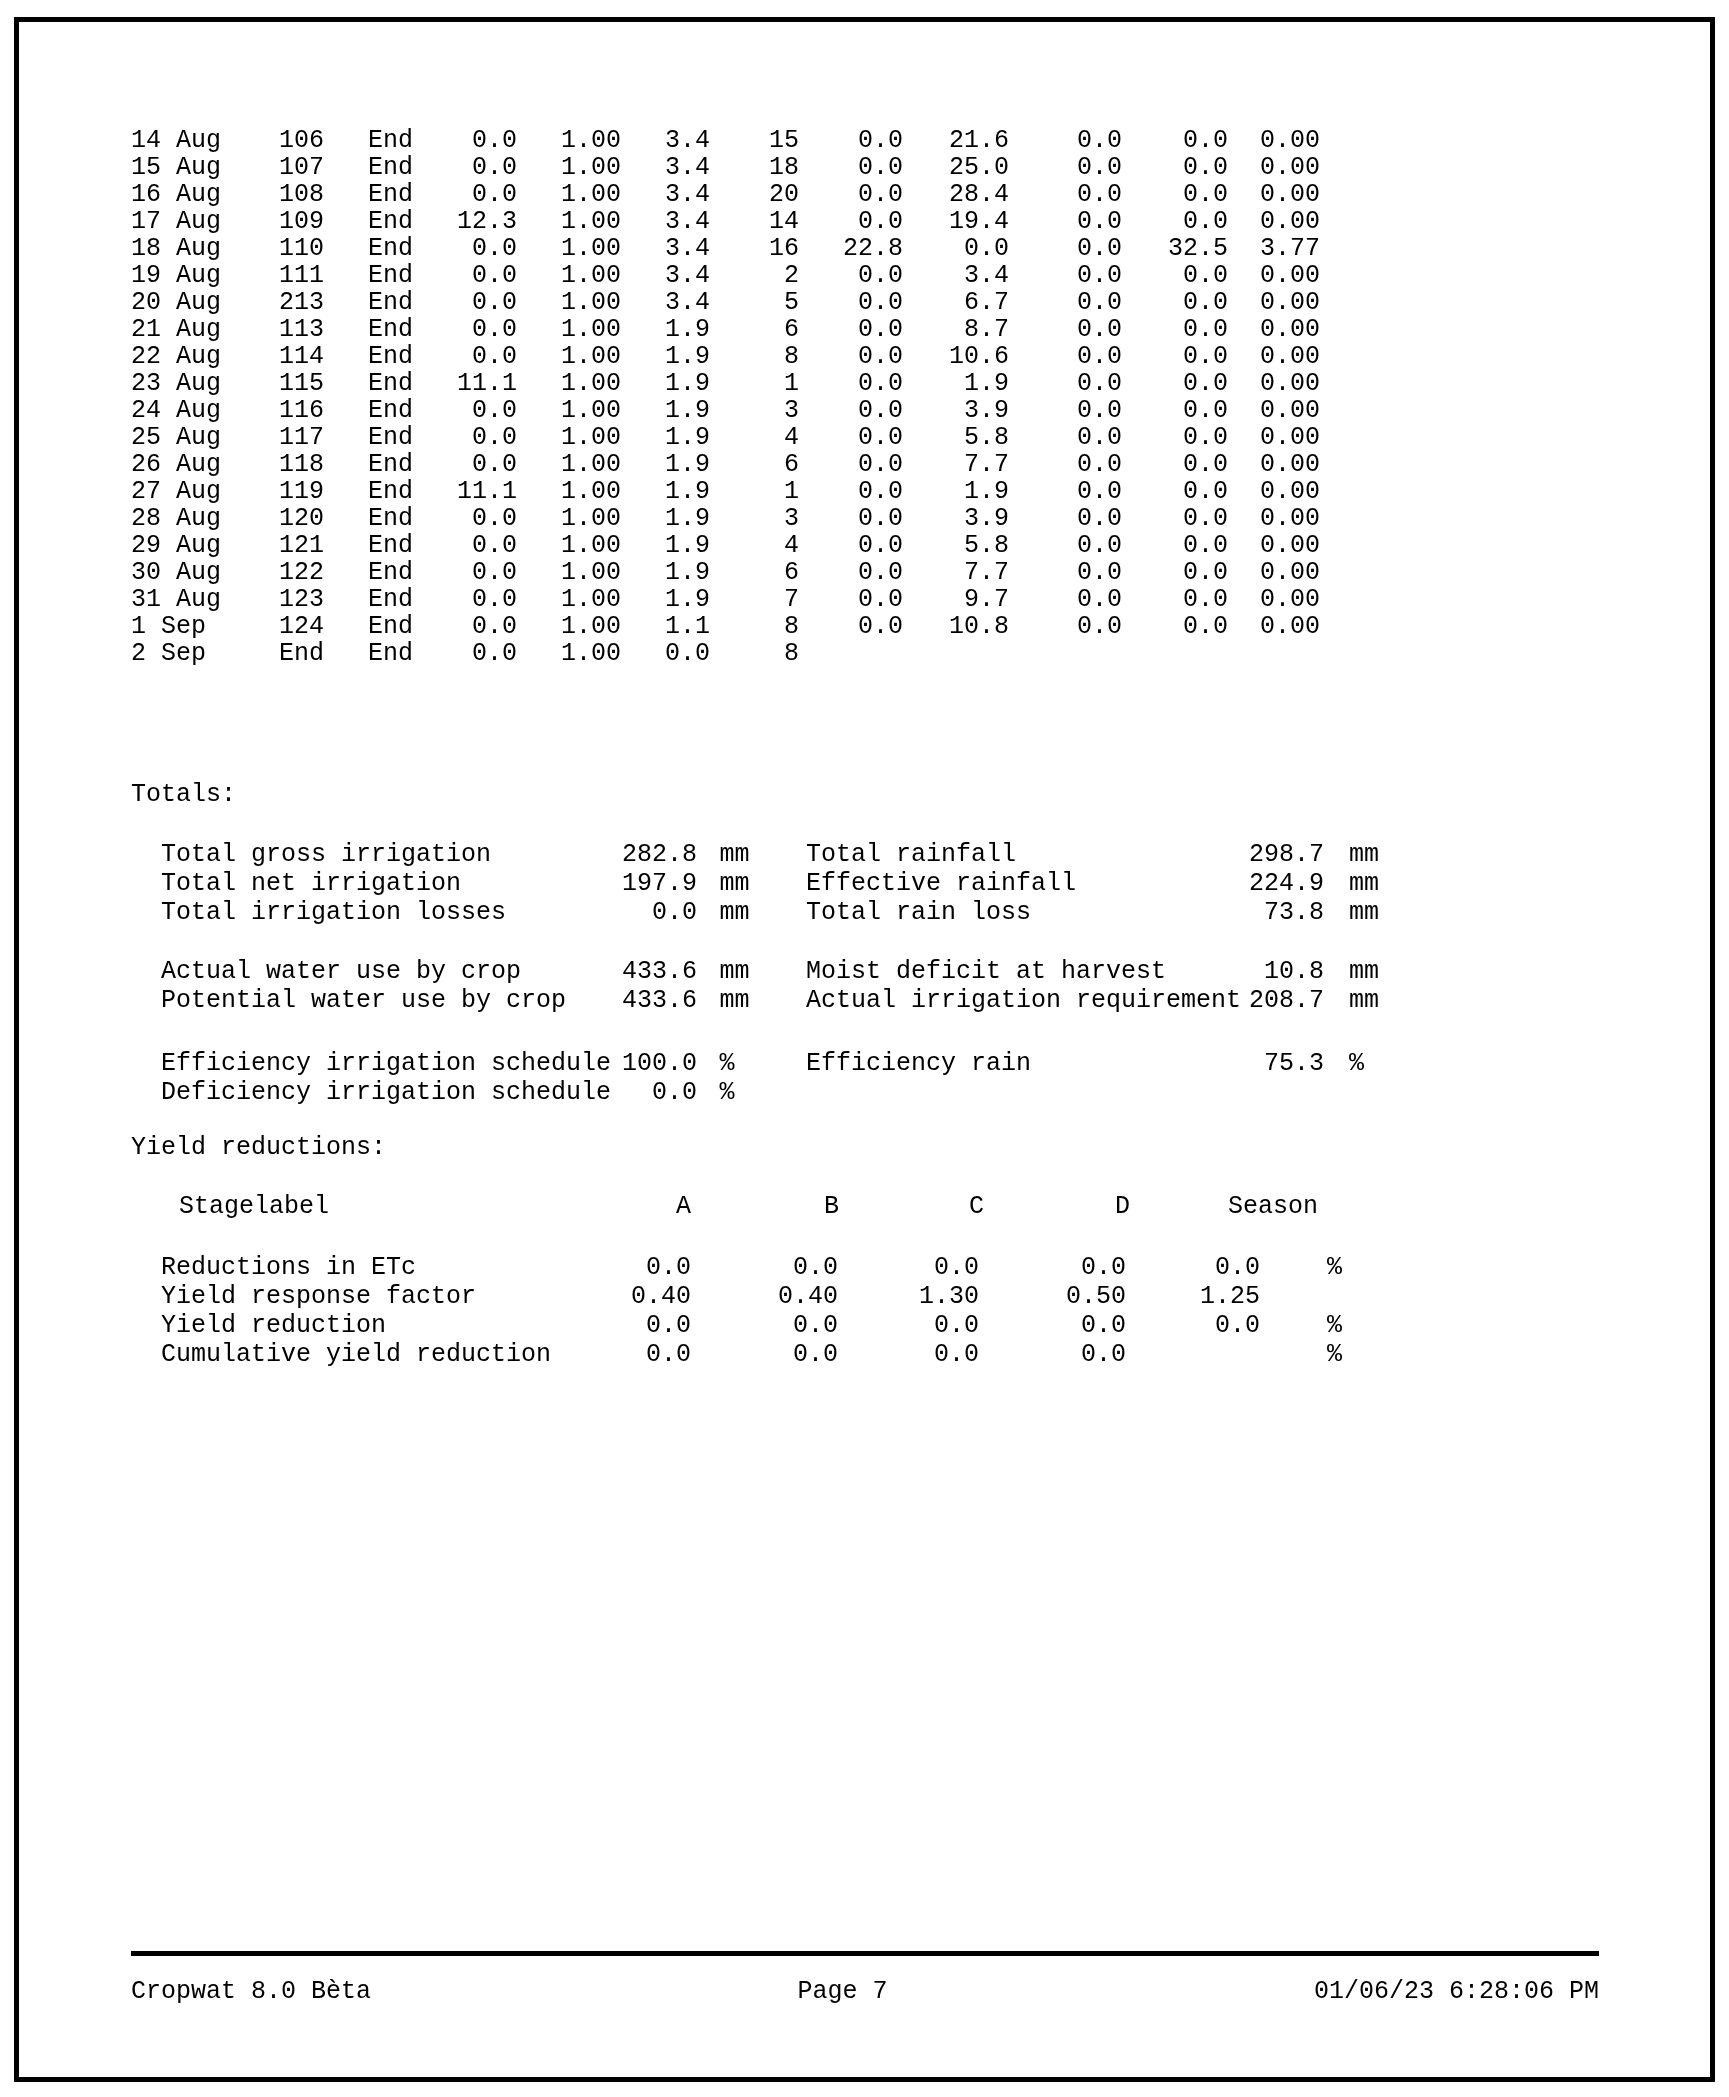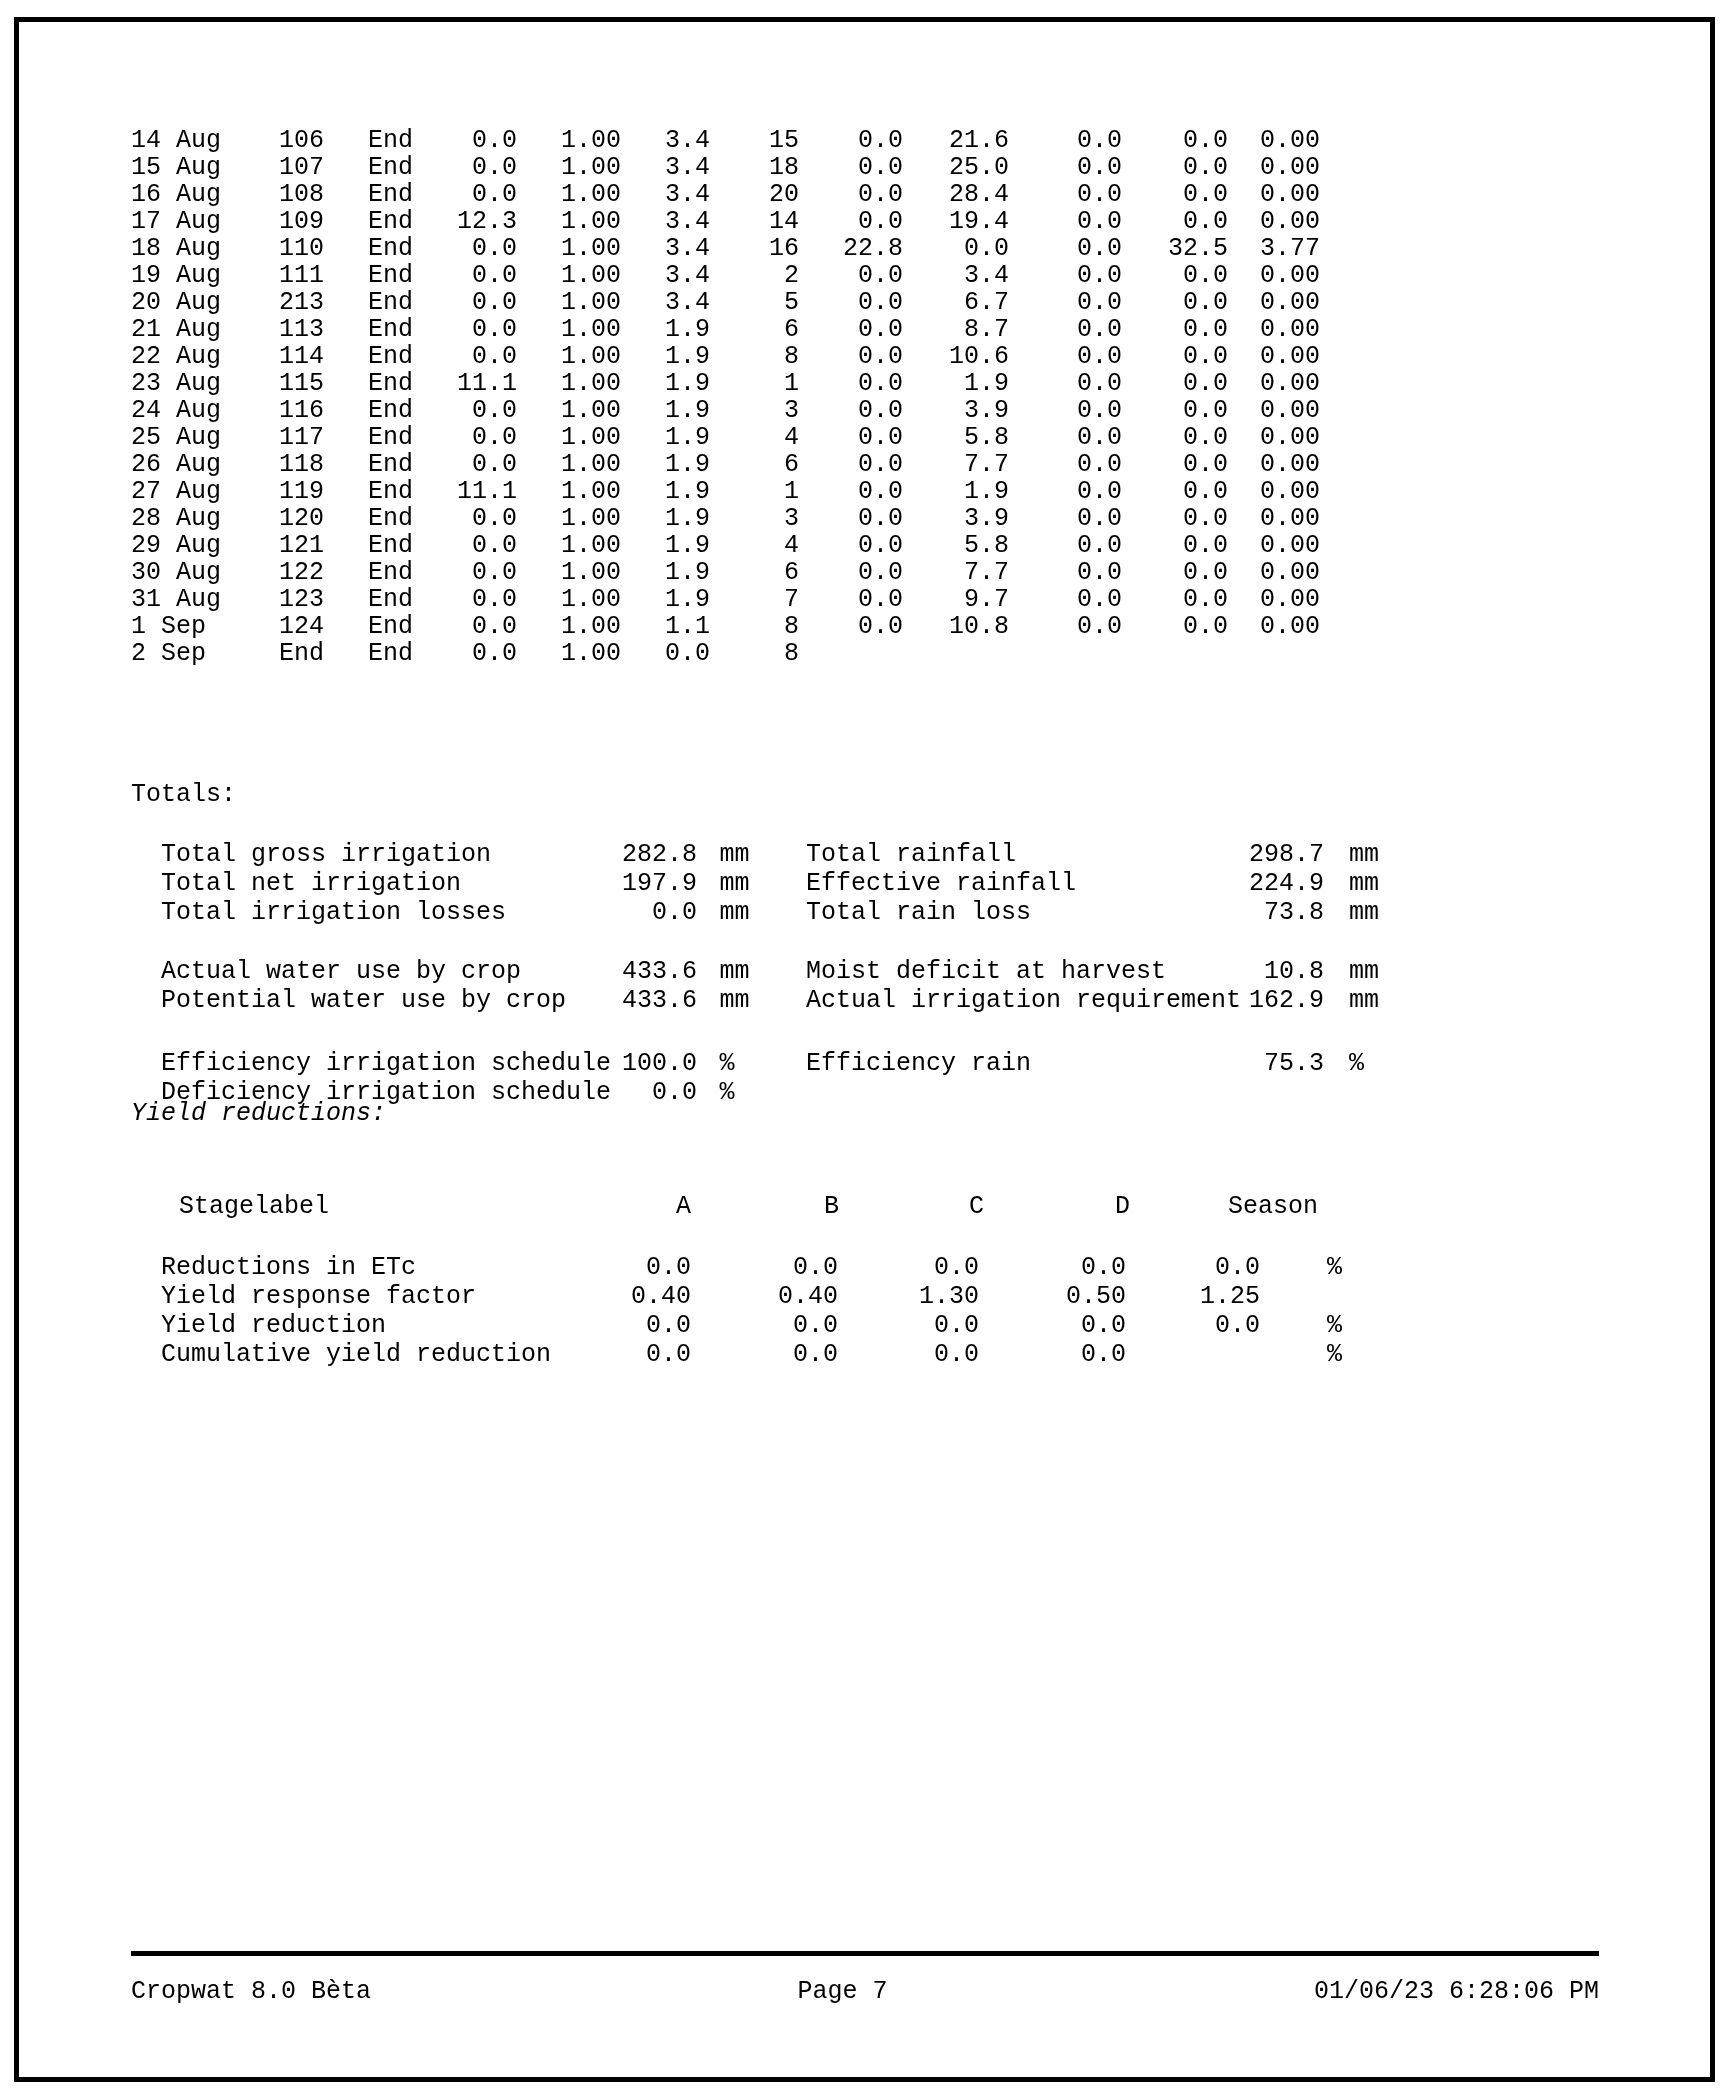--- a/index.html
+++ b/index.html
@@ -23,21 +23,21 @@
   #tg0L{left:161px;top:840px;} #tg0R{left:806px;top:840px;}
   #tg1L{left:161px;top:957px;} #tg1R{left:806px;top:957px;}
   #tg2L{left:161px;top:1049px;} #tg2R{left:806px;top:1049px;}
   .tline{line-height:29px;height:29px;display:grid;}
   .tline.L{grid-template-columns:451px 85px 22.5px 63px;}
   .tline.R{grid-template-columns:440px 78px 25px 63px;}
   .tl-label{text-align:left;white-space:pre;}
   .tl-value{text-align:right;white-space:pre;}
   .tl-unit{text-align:left;white-space:pre;}
   
-  #yield-heading{left:131px;top:1100px;line-height:27px;font-style:italic;}
+  #yield-heading{left:131px;top:1134px;line-height:27px;}
   #stage-header{left:0;top:1193px;width:1730px;height:27px;line-height:27px;margin-left:18px;}
   #stage-header span{position:absolute;white-space:pre;}
   #sh-label{left:161px;} #sh-a{left:658px;} #sh-b{left:806px;} #sh-c{left:951px;} #sh-d{left:1097px;} #sh-season{left:1210px;}
   #yield-rows{left:161px;top:1253px;}
   .yrow{display:grid;grid-template-columns:451px 79px 147px 141px 147px 134px 67px 45px;height:29px;line-height:29px;}
   .yrow .y-label{text-align:left;white-space:pre;}
   .yrow .y-v{text-align:right;white-space:pre;}
   .yrow .y-unit{text-align:left;white-space:pre;}
   
   #footer-rule{left:131px;top:1951px;width:1468px;height:4.5px;background:#000;}
@@ -389,21 +389,21 @@
   </div>
 <div id="tg1R" class="tgroup">
     <div class="tline R">
     <span class="tl-label">Moist deficit at harvest</span>
     <span class="tl-value">10.8</span>
     <span class="tl-gap"></span>
     <span class="tl-unit">mm</span>
   </div>
     <div class="tline R">
     <span class="tl-label">Actual irrigation requirement</span>
-    <span class="tl-value">162.9</span>
+    <span class="tl-value">208.7</span>
     <span class="tl-gap"></span>
     <span class="tl-unit">mm</span>
   </div>
   </div>
 <div id="tg2L" class="tgroup">
     <div class="tline L">
     <span class="tl-label">Efficiency irrigation schedule</span>
     <span class="tl-value">100.0</span>
     <span class="tl-gap"></span>
     <span class="tl-unit">%</span>

